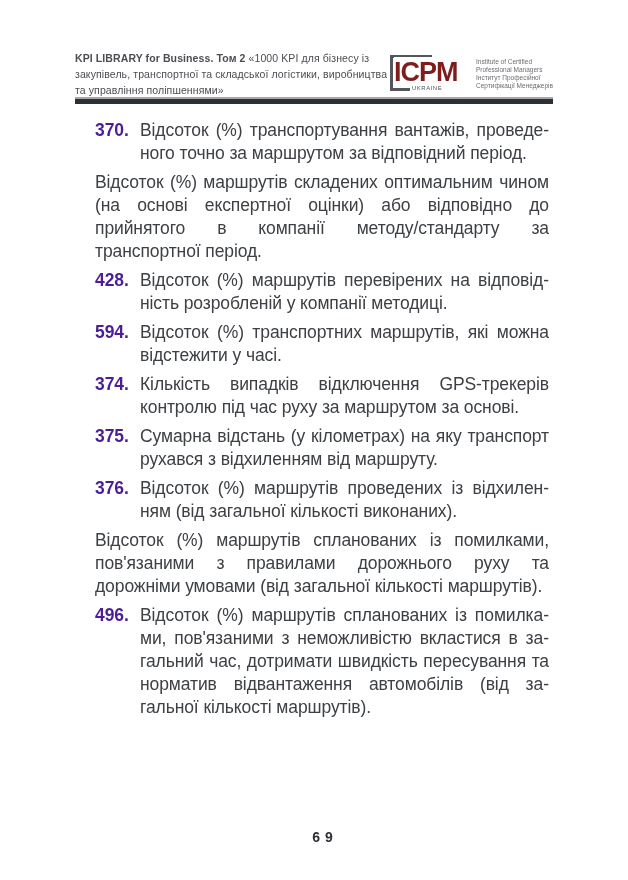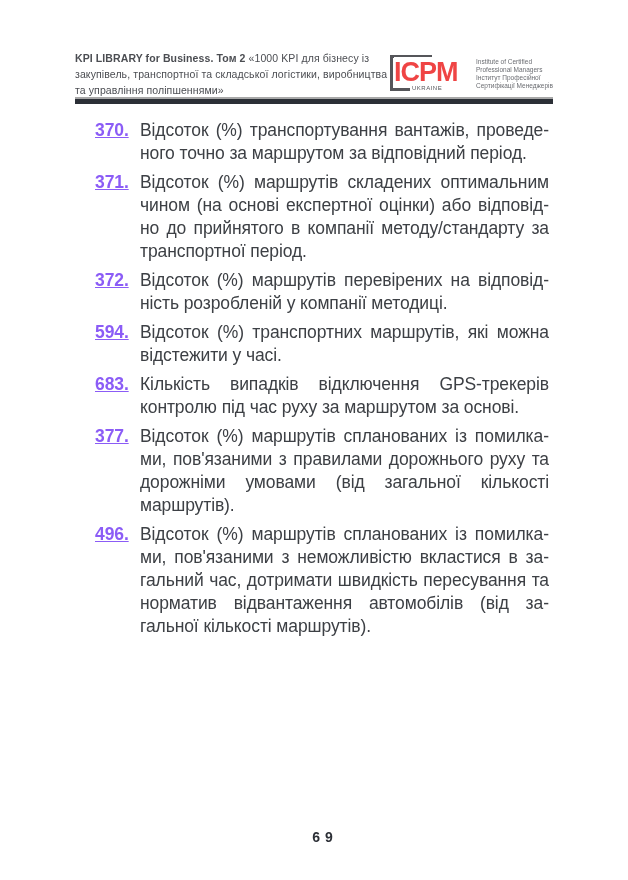--- a/index.html
+++ b/index.html
@@ -27,21 +27,21 @@
   .logo { display:flex; align-items:flex-start; gap:6px; margin-top:4px; }
   .logo-mark { position:relative; width:80px; height:40px; }
   .logo-box {
     position:absolute; left:0; top:1px;
     width:42px; height:36px;
     border:3px solid #55565a;
   }
   .logo-acronym {
     position:absolute; left:4px; top:3px;
     font-size:27px; line-height:30px; font-weight:700;
-    letter-spacing:-1px; color:#ef4444; background:#ffffff;
+    letter-spacing:-1px; color:#7f1d1d; background:#ffffff;
     padding-right:1px;
   }
   .logo-country {
     position:absolute; left:20px; top:31px;
     font-size:6px; font-weight:400; letter-spacing:0.5px;
     color:#55565a; background:#ffffff; padding:0 2px;
   }
   .logo-tagline {
     display:flex; flex-direction:column; justify-content:center;
     margin-top:4px;
@@ -60,21 +60,21 @@
   .kpi-list { position:absolute; top:119px; left:95px; width:454px; }
   .kpi-item {
     display:flex;
     margin-bottom:6px;
     font-size:17.5px; line-height:23px;
     color:#3d4045;
     letter-spacing:-0.1px;
   }
   .kpi-num {
     flex:0 0 45px; width:45px;
-    font-weight:700; color:#8b5cf6;text-decoration:underline;
+    font-weight:700; color:#4c1d95;
   }
   .kpi-text { flex:1; text-align:justify; }
 
   
   .footer {
     position:absolute; left:17px; right:0; top:828px;
     text-align:center;
   }
   .page-num {
     font-size:14px; font-weight:700; color:#2c2f36;
@@ -106,37 +106,43 @@
   </header>
 
   <div class="rule"></div>
 
   <main class="kpi-list">
     <div class="kpi-item">
       <span class="kpi-num">370.</span>
       <span class="kpi-text">Відсоток (%) транспортування вантажів, проведе­ного точно за маршрутом за відповідний період.</span>
     </div>
     <div class="kpi-item">
-      <span class="kpi-num">371.</span>
       <span class="kpi-text">Відсоток (%) маршрутів складених оптимальним чином (на основі експертної оцінки) або відповід­но до прийнятого в компанії методу/стандарту за транспортної період.</span>
     </div>
     <div class="kpi-item">
-      <span class="kpi-num">372.</span>
+      <span class="kpi-num">428.</span>
       <span class="kpi-text">Відсоток (%) маршрутів перевірених на відповід­ність розробленій у компанії методиці.</span>
     </div>
     <div class="kpi-item">
       <span class="kpi-num">594.</span>
       <span class="kpi-text">Відсоток (%) транспортних маршрутів, які можна відстежити у часі.</span>
     </div>
     <div class="kpi-item">
-      <span class="kpi-num">683.</span>
+      <span class="kpi-num">374.</span>
       <span class="kpi-text">Кількість випадків відключення GPS-трекерів контролю під час руху за маршрутом за основі.</span>
     </div>
     <div class="kpi-item">
-      <span class="kpi-num">377.</span>
+      <span class="kpi-num">375.</span>
+      <span class="kpi-text">Сумарна відстань (у кілометрах) на яку транспорт рухався з відхиленням від маршруту.</span>
+    </div>
+    <div class="kpi-item">
+      <span class="kpi-num">376.</span>
+      <span class="kpi-text">Відсоток (%) маршрутів проведених із відхилен­ням (від загальної кількості виконаних).</span>
+    </div>
+    <div class="kpi-item">
       <span class="kpi-text">Відсоток (%) маршрутів спланованих із помилка­ми, пов'язаними з правилами дорожнього руху та дорожніми умовами (від загальної кількості маршрутів).</span>
     </div>
     <div class="kpi-item">
       <span class="kpi-num">496.</span>
       <span class="kpi-text">Відсоток (%) маршрутів спланованих із помилка­ми, пов'язаними з неможливістю вкластися в за­гальний час, дотримати швидкість пересування та норматив відвантаження автомобілів (від за­гальної кількості маршрутів).</span>
     </div>
   </main>
 
   <footer class="footer">
     <span class="page-num">69</span>

